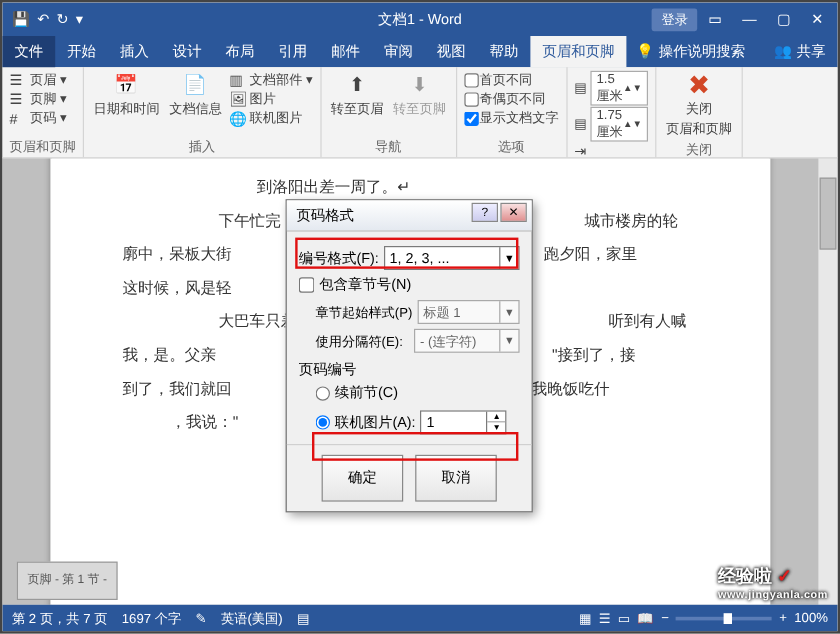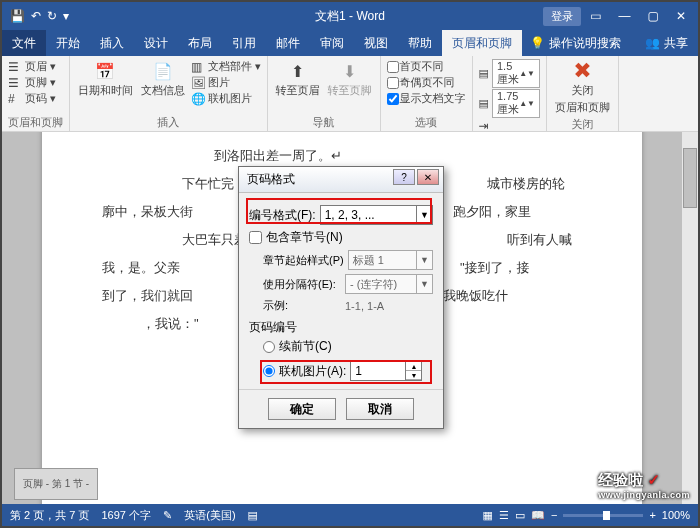--- a/index.html
+++ b/index.html
@@ -59,21 +59,21 @@
 .indent { padding-left:14px; }
 .indent .row { font-size:11px; }
 .indent .row label { min-width:78px; }
 .gbox-title { margin:6px 0 2px; }
 .radio { display:flex; align-items:center; gap:4px; }
 .radio input { width:12px; height:12px; }
 .spin-inp { border:1px solid #7a7a7a; background:#fff; height:20px; width:72px; display:flex; align-items:center; padding:0 4px; position:relative; }
 .spin-inp .ud { position:absolute; right:0; top:0; width:16px; height:100%; border-left:1px solid #7a7a7a; display:flex; flex-direction:column; }
 .spin-inp .ud span { flex:1; font-size:7px; display:flex; align-items:center; justify-content:center; border-bottom:1px solid #aaa; }
 .dlg-btns { display:flex; justify-content:center; gap:10px; padding:8px; border-top:1px solid #d0d0d0; }
-.dlg-btns button { width:68px; height:22px; border:1px solid #888; background:linear-gradient(#fdfdfd,#e6e6e6); font-size:12px; cursor:pointer;font-weight:bold; }
+.dlg-btns button { width:68px; height:39px; border:1px solid #888; background:linear-gradient(#fdfdfd,#e6e6e6); font-size:12px; cursor:pointer; }
 .hl-red { position:absolute; border:2px solid #e01010; pointer-events:none; }
 .wm { position:absolute; right:8px; bottom:26px; color:#fff; font-size:15px; font-weight:bold; text-shadow:0 0 3px #000,0 0 3px #000; }
 .wm .sub { font-size:9px; display:block; letter-spacing:0.5px; }
 .wm .chk-red { color:#e02020; }
 </style>
 </head>
 <body>
 
 <div class="titlebar">
   <div class="qat">
@@ -227,20 +227,21 @@
     </div>
     <div class="glabel">关闭</div>
   </div>
 </div>
 
 <div class="doc-area">
   <div class="page">
     <div class="ln" style="margin-left:112px">到洛阳出差一周了。↵</div>
     <div class="ln" style="margin-left:80px"><span>下午忙完，</span><span style="margin-left:240px">城市楼房的轮</span></div>
     <div class="ln"><span>廓中，呆板大街</span><span style="margin-left:260px">跑夕阳，家里</span></div>
+    <div class="ln">这时候，风是轻</div>
     <div class="ln" style="margin-left:80px"><span>大巴车只差</span><span style="margin-left:260px">听到有人喊</span></div>
     <div class="ln"><span>我，是。父亲</span><span style="margin-left:280px">"接到了，接</span></div>
     <div class="ln"><span>到了，我们就回</span><span style="margin-left:250px">我晚饭吃什</span></div>
     <div class="ln" style="padding-left:40px">，我说："</div>
     <div class="footer-sec">
       <div class="footer-tag">页脚 - 第 1 节 -</div>
     </div>
   </div>
 </div>
 <div class="scrollbar">
@@ -274,24 +275,20 @@
             <span>标题 1</span>
             <span class="dd">▼</span>
           </div>
       </div>
       <div class="row">
           <label>使用分隔符(E):</label>
         <div class="combo" style="opacity:.6">
             <span>- (连字符)</span>
             <span class="dd">▼</span>
           </div>
-      </div>
-      <div class="row">
-          <label>示例:</label>
-        <span style="opacity:.6">1-1, 1-A</span>
       </div>
     </div>
     <div class="gbox-title">页码编号</div>
     <div class="indent">
       <div class="radio">
           <input type="radio" name="pn" style="">
           <span>续前节(C)</span>
         </div>
       <div class="radio" style="margin-top:6px">
         <input type="radio" name="pn" checked="" style="">

